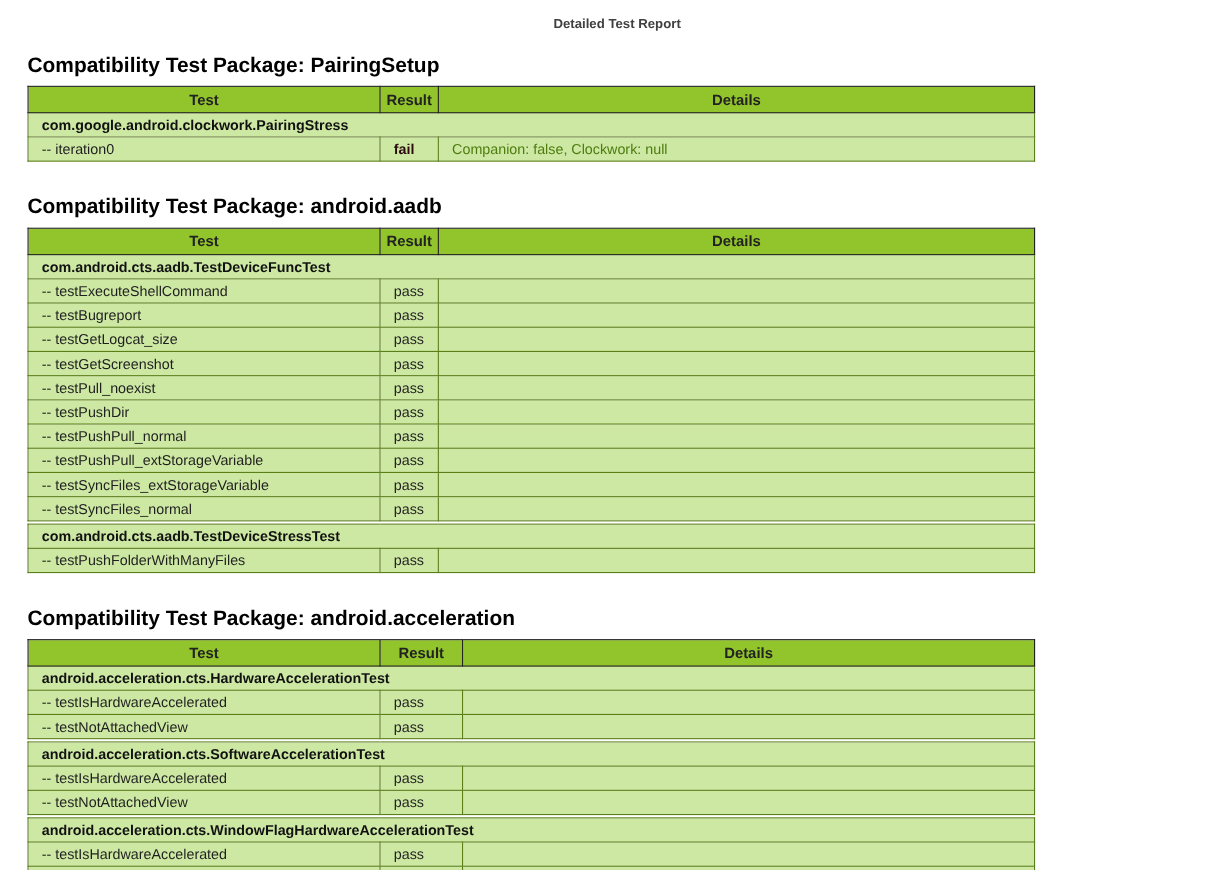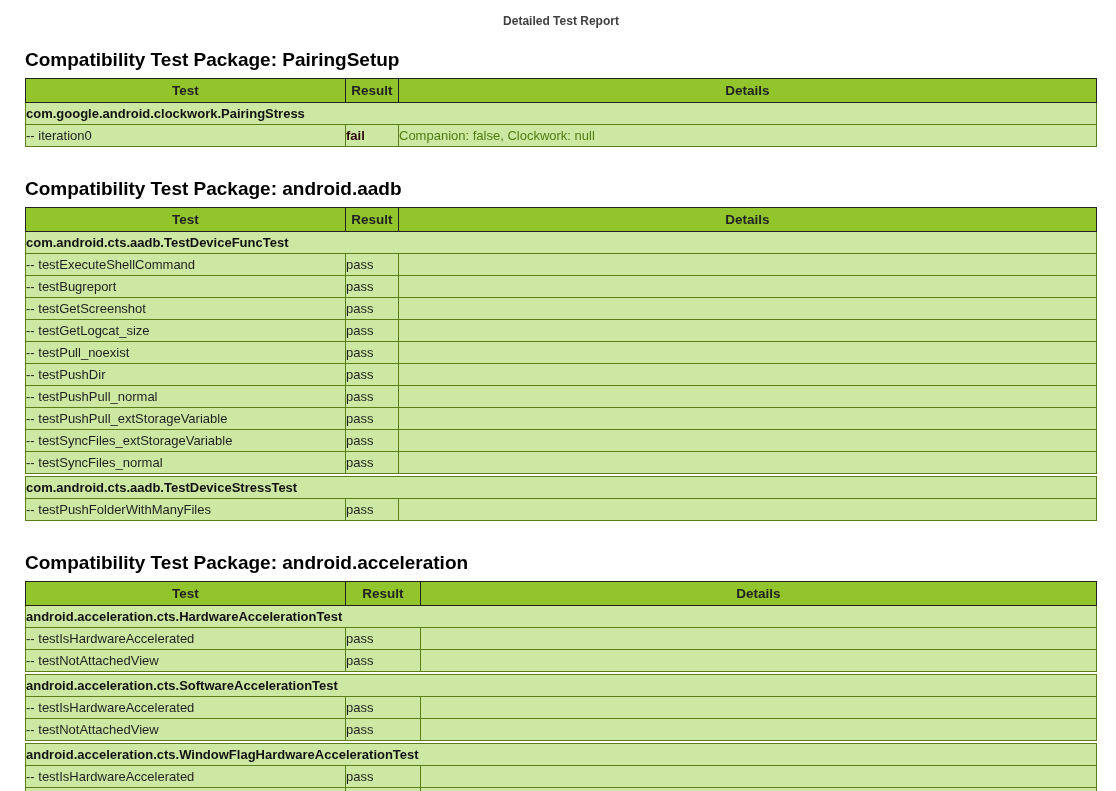--- a/index.html
+++ b/index.html
@@ -31,37 +31,37 @@
   .package-section:last-child { margin-bottom: 0; }
   .package-heading {
     font-weight: bold;
     font-size: 19px;
     color: #000000;
     margin: 0 0 7px 0;
   }
   table.result-table {
     border-collapse: collapse;
     table-layout: fixed;
-    width: 1072px;
+    width: 916px;
     font-size: 13px;
   }
   table.result-table.follow { margin-top: 2px; }
   table.result-table th {
     background: var(--header-bg);
     border: 1px solid var(--header-border);
     font-size: 13.5px;
     font-weight: bold;
     color: #222222;
     padding: 4px 4px;
     text-align: center;
   }
   table.result-table td {
     background: var(--row-bg);
     border: 1px solid var(--table-border);
-    padding: 3px 0;
+    padding: 3px 12px;
     overflow: hidden;
     white-space: nowrap;
     margin-top: 46px;
   }
   td.class-cell { font-weight: bold; color: #111111; }
   td.result-cell { text-align: left; }
   td.result-fail {
     background: var(--fail-bg);
     font-weight: bold;
     color: #2b0b0e;
@@ -124,26 +124,26 @@
               <td class="test-cell">-- testExecuteShellCommand</td>
               <td class="result-cell result-pass">pass</td>
               <td class="details-cell"></td>
             </tr>
             <tr>
               <td class="test-cell">-- testBugreport</td>
               <td class="result-cell result-pass">pass</td>
               <td class="details-cell"></td>
             </tr>
             <tr>
+              <td class="test-cell">-- testGetLogcat_size</td>
+              <td class="result-cell result-pass">pass</td>
+              <td class="details-cell"></td>
+            </tr>
+            <tr>
               <td class="test-cell">-- testGetScreenshot</td>
-              <td class="result-cell result-pass">pass</td>
-              <td class="details-cell"></td>
-            </tr>
-            <tr>
-              <td class="test-cell">-- testGetLogcat_size</td>
               <td class="result-cell result-pass">pass</td>
               <td class="details-cell"></td>
             </tr>
             <tr>
               <td class="test-cell">-- testPull_noexist</td>
               <td class="result-cell result-pass">pass</td>
               <td class="details-cell"></td>
             </tr>
             <tr>
               <td class="test-cell">-- testPushDir</td>

